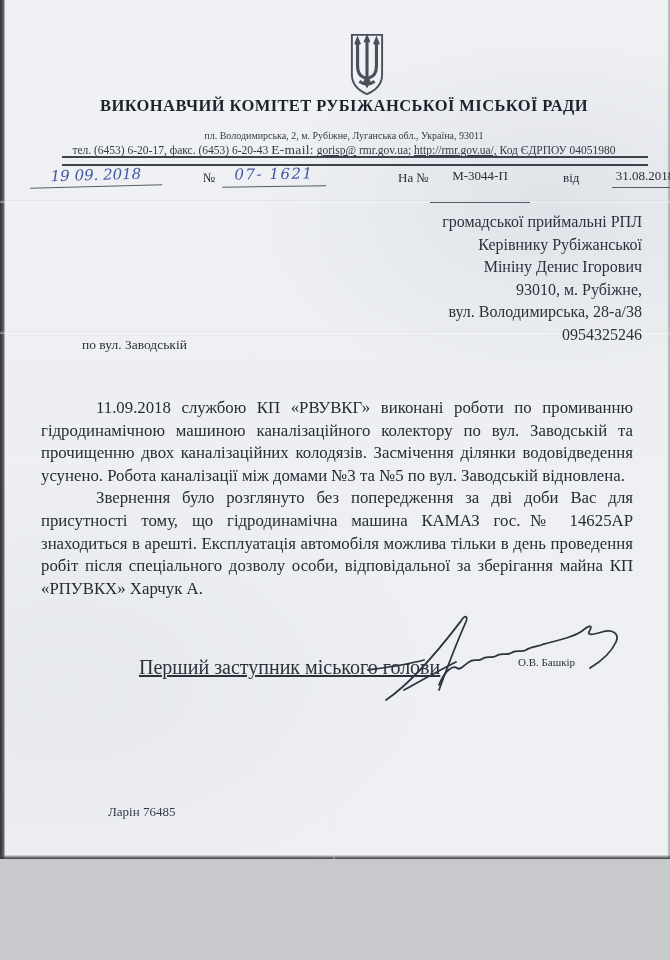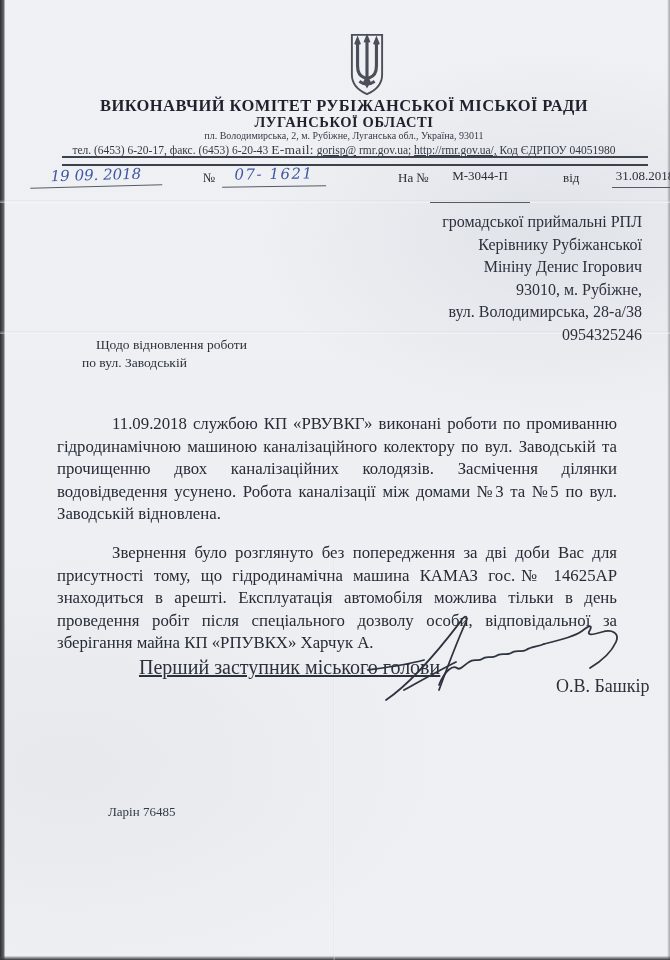--- a/index.html
+++ b/index.html
@@ -1,17 +1,17 @@
 <!DOCTYPE html>
 <html><head>
 <meta charset="utf-8">
 <style>
   html,body{margin:0;padding:0;background:#c8c9cc;}
   .page{
-    position:relative;width:670px;height:960px;overflow:hidden;
+    position:relative;width:670px;height:859px;overflow:hidden;
     font-family:"Liberation Serif", serif;color:#2a2e38;
     background:
       radial-gradient(ellipse 420px 260px at 82% 24%, rgba(205,210,219,0.45), transparent 70%),
       radial-gradient(ellipse 500px 300px at 10% 80%, rgba(222,225,230,0.5), transparent 75%),
       linear-gradient(180deg,#f0f1f4 0%,#edeff2 45%,#eff0f3 100%);
   }
   .edge-left{position:absolute;left:0;top:0;width:5px;height:100%;
     background:linear-gradient(90deg,#2e2e30,#6a6b6e 80%,transparent);}
   .edge-bottom{position:absolute;left:0;bottom:0;width:100%;height:4px;
     background:linear-gradient(0deg,#39393b,rgba(80,80,84,0.35) 80%,transparent);}
@@ -52,24 +52,24 @@
   .ref-vid{position:absolute;left:563px;top:5px;}
   .ref-reply-date{position:absolute;left:612px;top:3px;width:66px;text-align:center;padding-bottom:3px;}
 
   .recipient{position:absolute;right:28px;top:211px;text-align:right;
     font-size:16px;line-height:22.5px;color:#2b303b;}
   .subject{position:absolute;left:82px;top:336px;font-size:13.5px;line-height:17.5px;color:#2b303b;}
   .subject .first{padding-left:14px;}
 
   .body-text{position:absolute;left:41px;top:397px;width:592px;
     font-size:16.8px;line-height:22.6px;text-align:justify;color:#262b36;}
-  .body-text p{margin:16px;text-indent:55px;}
+  .body-text p{margin:0;text-indent:55px;}
 
   .sig-title{position:absolute;left:139px;top:656px;font-size:20px;color:#2b303b;text-decoration:underline;}
-  .sig-name{position:absolute;left:556px;top:656px;font-size:18px;color:#2b303b;margin-top:20px;}
+  .sig-name{position:absolute;left:518px;top:656px;font-size:11px;color:#2b303b;}
   .sig-scribble{position:absolute;left:366px;top:610px;width:276px;height:98px;}
 
   .executor{position:absolute;left:100px;top:804px;font-size:13px;color:#333947;margin-left:8px;}
 </style>
 </head>
 <body>
 
 <div class="page">
 
   <div class="edge-left"></div>
@@ -91,21 +91,20 @@
       <g fill="none" stroke="#4a4f59" stroke-width="3">
         <path d="M11,18 L15,8 L19,18"></path>
         <path d="M41,18 L45,8 L49,18"></path>
         <path d="M26,15 L30,5 L34,15"></path>
       </g>
       <path d="M30,68 L36,77 L30,88 L24,77 Z" fill="#4a4f59"></path>
     </svg>
   </div>
 
   <div class="org1">ВИКОНАВЧИЙ КОМІТЕТ РУБІЖАНСЬКОЇ МІСЬКОЇ РАДИ</div>
-  <div class="org2">ЛУГАНСЬКОЇ ОБЛАСТІ</div>
   <div class="addr">пл. Володимирська, 2, м. Рубіжне, Луганська обл.,  Україна, 93011</div>
   <div class="contact">
     <span>тел. (6453) 6-20-17, факс. (6453) 6-20-43</span>
     <span class="email-lbl">E-mail:</span>
     <span class="lnk">gorisp@</span>
     <span>rmr.gov.ua;</span>
     <span class="lnk">http://rmr.gov.ua/,</span>
     <span>Код ЄДРПОУ 04051980</span>
   </div>
 
@@ -124,21 +123,20 @@
   <div class="recipient">
     <div>громадської приймальні РПЛ</div>
     <div>Керівнику Рубіжанської</div>
     <div>Мініну Денис Ігорович</div>
     <div>93010, м. Рубіжне,</div>
     <div>вул. Володимирська, 28-а/38</div>
     <div>0954325246</div>
   </div>
 
   <div class="subject">
-    <div class="first">Щодо відновлення роботи</div>
     <div>по вул. Заводській</div>
   </div>
 
   <div class="body-text">
     <p>11.09.2018 службою КП «РВУВКГ» виконані роботи по промиванню гідродинамічною машиною каналізаційного колектору по вул. Заводській та прочищенню двох каналізаційних колодязів. Засмічення ділянки водовідведення усунено. Робота каналізації між домами №3 та №5 по вул. Заводській відновлена.</p>
     <p>Звернення було розглянуто без попередження за дві доби Вас для присутності тому, що гідродинамічна машина КАМАЗ гос.№ 14625АР знаходиться в арешті. Експлуатація автомобіля можлива тільки в день проведення робіт після спеціального дозволу особи, відповідальної за зберігання майна КП «РПУВКХ» Харчук А.</p>
   </div>
 
   <div class="sig-title">Перший заступник міського голови</div>
   <div class="sig-scribble">

